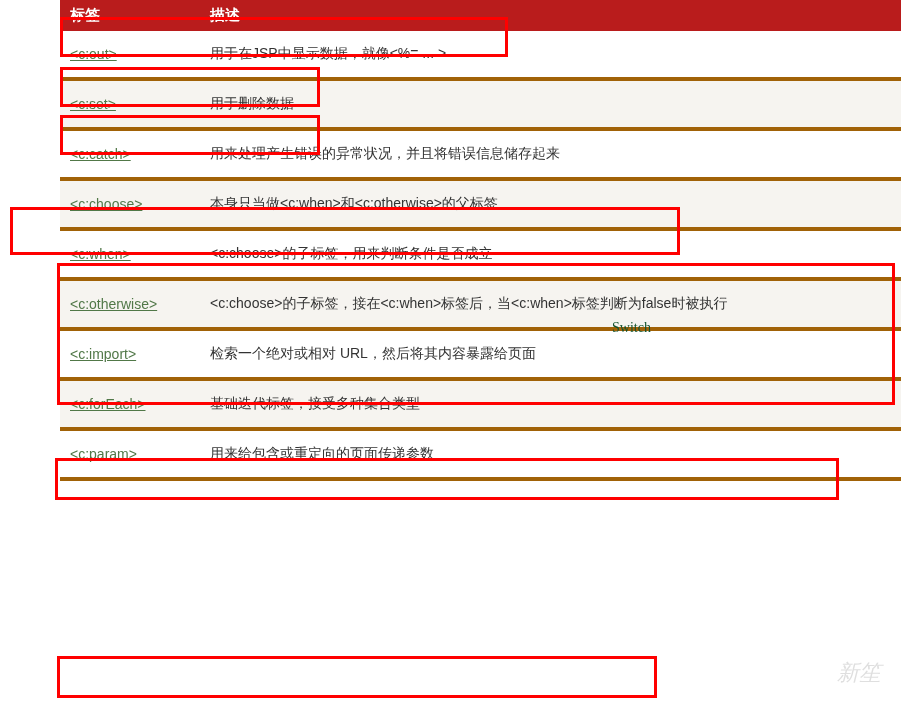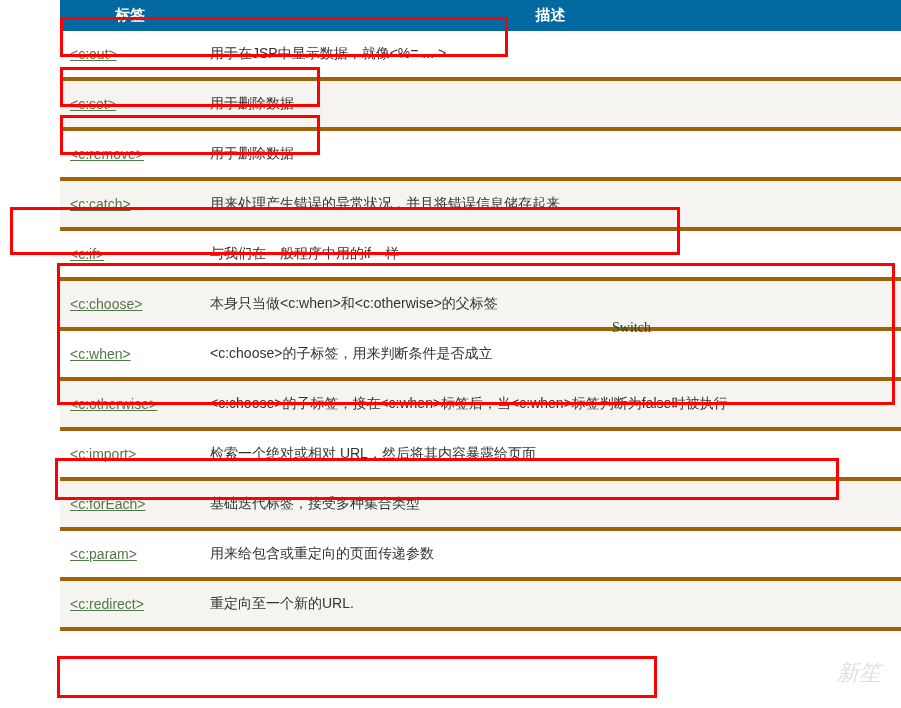--- a/index.html
+++ b/index.html
@@ -15,23 +15,23 @@
   .container {
     padding-left: 60px;
     padding-right: 0;
   }
   table {
     width: 100%;
     border-collapse: collapse;
     background: #fff;
   }
   thead th {
-    background: #0369a1;
+    background: #b91c1c;
     color: #fff;
-    text-align: center;
+    text-align: left;
     padding: 6px 10px;
     font-weight: bold;
     font-size: 15px;
     font-family: Liberation Serif, serif;
   }
   thead th:first-child { width: 140px; }
   tbody td {
     padding: 14px 10px;
     border-bottom: 4px solid #a16207;
     vertical-align: middle;
@@ -82,30 +82,22 @@
     <tbody>
       <tr>
         <td><span class="tag-link">&lt;c:out&gt;</span></td>
         <td>用于在JSP中显示数据，就像&lt;%= ... &gt;</td>
       </tr>
       <tr>
         <td><span class="tag-link">&lt;c:set&gt;</span></td>
         <td>用于删除数据</td>
       </tr>
       <tr>
-        <td><span class="tag-link">&lt;c:remove&gt;</span></td>
-        <td>用于删除数据</td>
-      </tr>
-      <tr>
         <td><span class="tag-link">&lt;c:catch&gt;</span></td>
         <td>用来处理产生错误的异常状况，并且将错误信息储存起来</td>
-      </tr>
-      <tr>
-        <td><span class="tag-link">&lt;c:if&gt;</span></td>
-        <td>与我们在一般程序中用的if一样</td>
       </tr>
       <tr>
         <td><span class="tag-link">&lt;c:choose&gt;</span></td>
         <td>本身只当做&lt;c:when&gt;和&lt;c:otherwise&gt;的父标签</td>
       </tr>
       <tr>
         <td><span class="tag-link">&lt;c:when&gt;</span></td>
         <td>&lt;c:choose&gt;的子标签，用来判断条件是否成立</td>
       </tr>
       <tr>
@@ -117,24 +109,20 @@
         <td>检索一个绝对或相对 URL，然后将其内容暴露给页面</td>
       </tr>
       <tr>
         <td><span class="tag-link">&lt;c:forEach&gt;</span></td>
         <td>基础迭代标签，接受多种集合类型</td>
       </tr>
       <tr>
         <td><span class="tag-link">&lt;c:param&gt;</span></td>
         <td>用来给包含或重定向的页面传递参数</td>
       </tr>
-      <tr>
-        <td><span class="tag-link">&lt;c:redirect&gt;</span></td>
-        <td>重定向至一个新的URL.</td>
-      </tr>
     </tbody>
   </table>
 </div>
 
 <div class="annotation-overlay">
   <div class="redbox" style="left:60px; top:17px; width:448px; height:40px;"></div>
   <div class="redbox" style="left:60px; top:67px; width:260px; height:40px;"></div>
   <div class="redbox" style="left:60px; top:115px; width:260px; height:40px;"></div>
   <div class="redbox" style="left:10px; top:207px; width:670px; height:48px;"></div>
   <div class="redbox" style="left:57px; top:263px; width:838px; height:142px;"></div>

